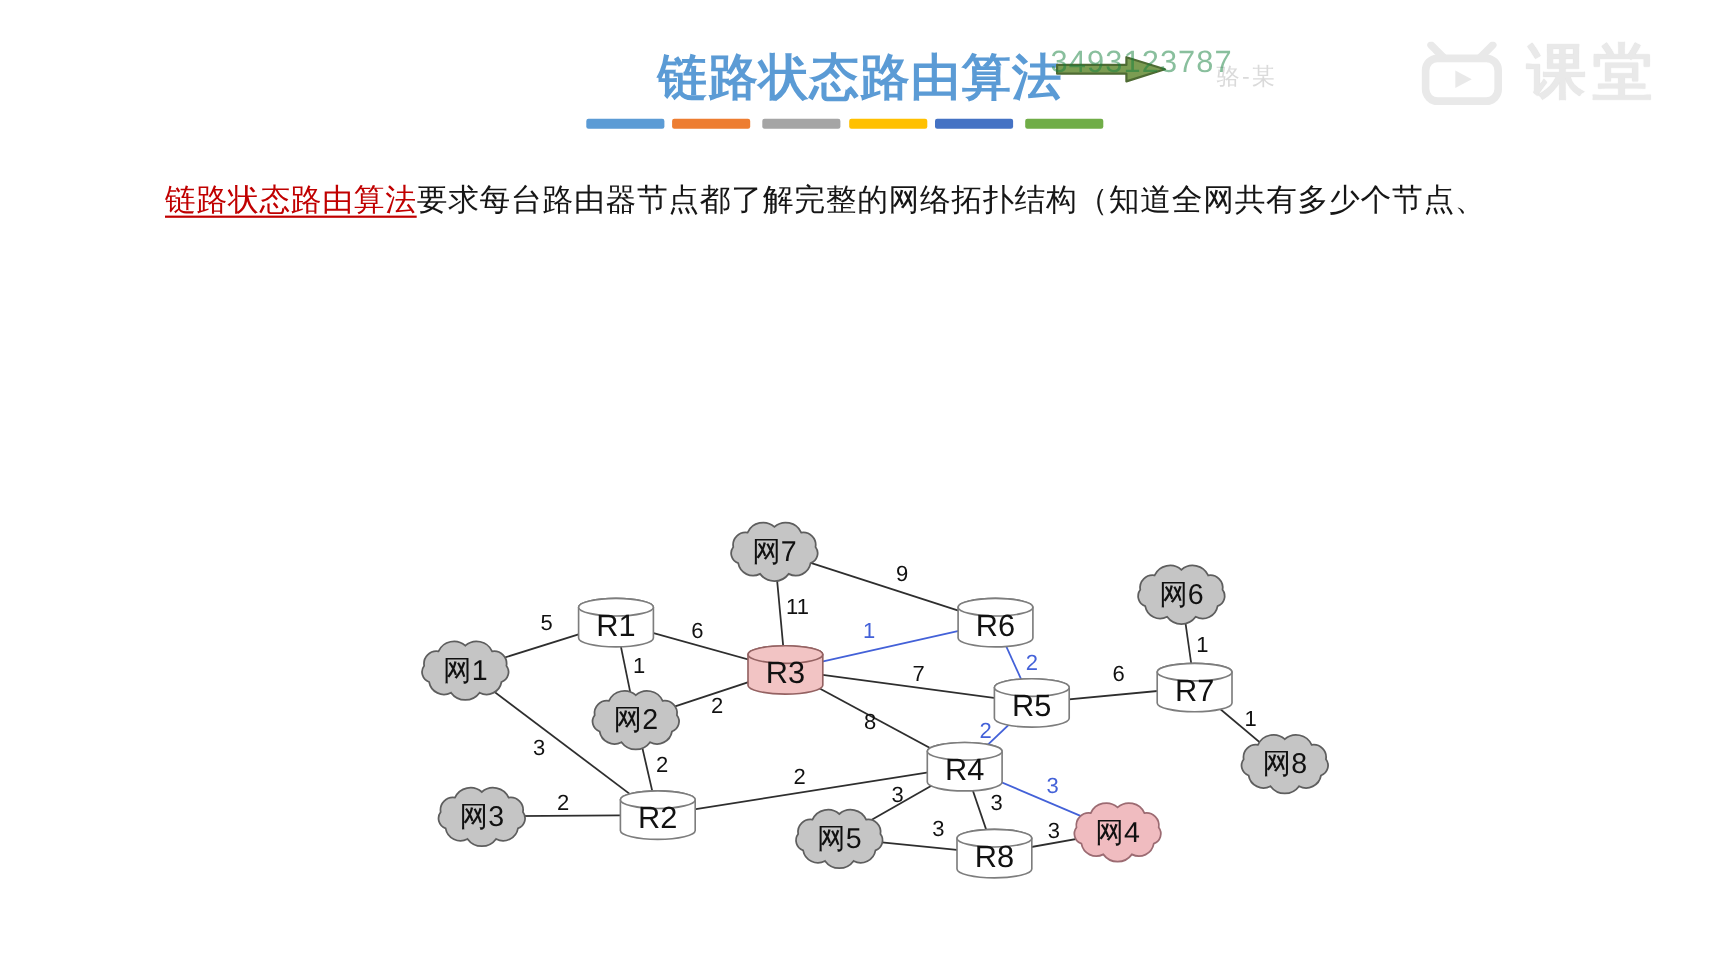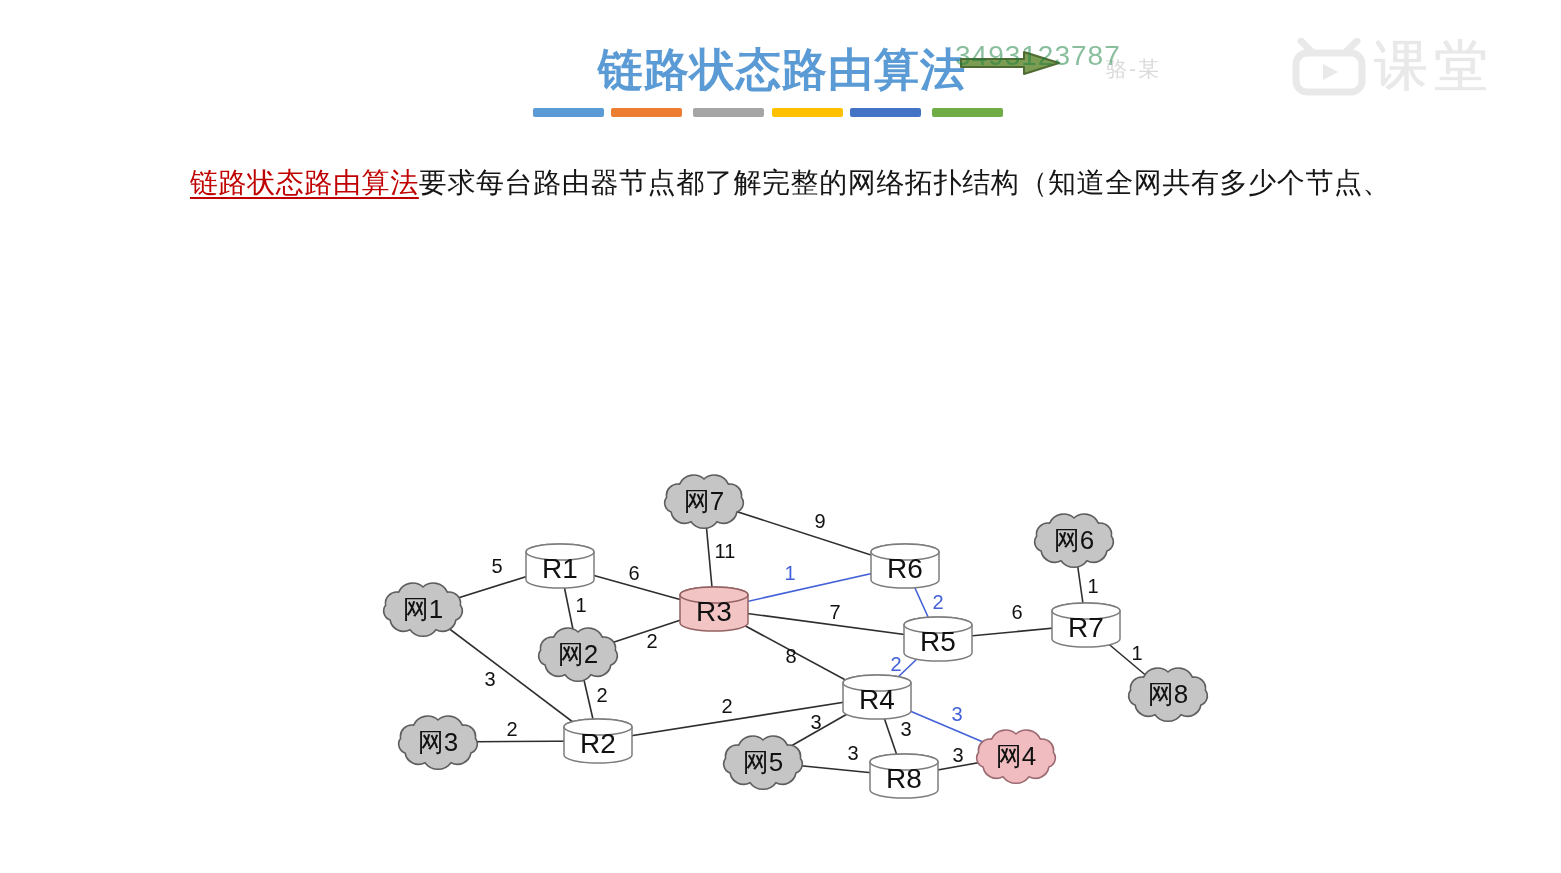--- a/index.html
+++ b/index.html
@@ -12,25 +12,25 @@
   .bar{position:absolute;top:0;height:9px;width:71px;border-radius:2px;}
   #arrow{position:absolute;left:960px;top:50px;width:102px;height:26px;}
   #callout{position:absolute;left:1066px;top:35px;width:298px;padding:2px 6px 4px 6px;
            font-size:26px;line-height:35px;color:#000;white-space:nowrap;}
   #callout .l2{padding-left:4px;}
   
   .wm{position:absolute;z-index:30;font-family:"Liberation Sans","DejaVu Sans",sans-serif;}
   #wm-name{left:1106px;top:12px;font-size:21px;color:#c7c7c7;opacity:.65;letter-spacing:2px;margin-top:43px;}
   #wm-id{left:955px;top:40px;font-size:28px;color:#15803d;opacity:.5;letter-spacing:1px;}
   #wm-bili{left:1292px;top:30px;display:flex;align-items:center;gap:8px;opacity:.8;color:#e4e4e4;}
-  #wm-bili .site{font-size:54px;font-weight:normal;letter-spacing:6px;
-                 text-shadow:0 0 1px #cfcfcf;}
+  #wm-bili .site{font-size:54px;font-weight:bold;letter-spacing:6px;
+                 text-shadow:0 0 1px #cfcfcf;margin-left:14px;}
   
   .para{position:absolute;left:150px;font-size:28px;line-height:38px;color:#161616;
-        letter-spacing:0.6px;white-space:nowrap;margin-left:40px;}
+        letter-spacing:0.6px;white-space:nowrap;}
   #para1{top:164px;}
   #para2{top:268px;}
   .red{color:#c00000;}
   .red-ul{color:#c00000;text-decoration:underline;text-underline-offset:5px;}
   
   #diagram{position:absolute;left:0;top:0;width:1561px;height:873px;}
 </style>
 </head>
 <body>
 

